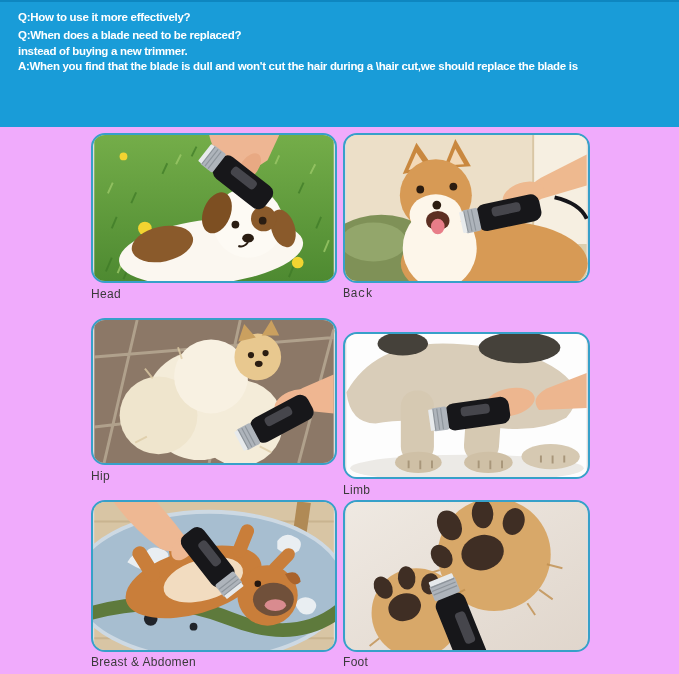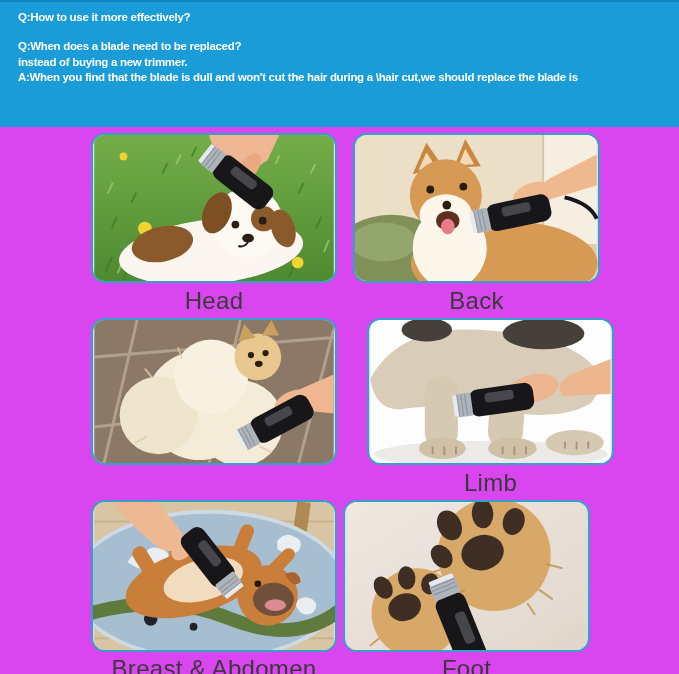--- a/index.html
+++ b/index.html
@@ -1,38 +1,38 @@
 <!DOCTYPE html>
 <html><head>
 <meta charset="utf-8">
 <style>
   * { margin:0; padding:0; box-sizing:border-box; }
   html,body { width:679px; height:674px; background:#ffffff;
               font-family:"Liberation Sans", sans-serif; }
-  .page { position:relative; width:679px; height:674px; overflow:hidden; background:#d946ef; }
+  .page { position:relative; width:679px; height:674px; overflow:hidden; background:#f0abfc; }
 
   
   .banner { position:absolute; left:0; top:0; width:679px; height:127px;
             background:#199cd8; border-top:2px solid #0e86c0;
             padding:8px 6px 0 18px; overflow:hidden; color:#ffffff; }
-  .faq-block + .faq-block { margin-top:14px; }
+  .faq-block + .faq-block { margin-top:3px; }
   .banner .line { font-size:11.5px; font-weight:700; letter-spacing:-0.3px;
                   line-height:15.4px; white-space:nowrap; color:#ffffff; }
 
   
   .figure { position:absolute; width:246px; }
   .figure.col-r { width:247px; }
   .photo { border:2px solid #37a0c9; border-radius:14px; overflow:hidden; background:#ddd; }
   .photo svg { display:block; width:100%; height:100%; }
-  .caption { text-align:center; font-size:24px; color:#3a3a3a; margin-top:4px; letter-spacing:0.3px; }
+  .caption { font-size:12px; color:#3a3a3a; margin-top:4px; letter-spacing:0.3px; }
 
   .p1 { left:91px;  top:133px; }  .p1 .photo { height:150px; }
-  .p2 { left:353px; top:133px; }  .p2 .photo { height:150px; }
+  .p2 { left:343px; top:133px;font-family:Liberation Mono, monospace; }  .p2 .photo { height:150px; }
   .p3 { left:91px;  top:318px; }  .p3 .photo { height:147px; }
-  .p4 { left:343px; top:318px;margin-left:24px; }  .p4 .photo { height:147px; }
+  .p4 { left:343px; top:332px; }  .p4 .photo { height:147px; }
   .p5 { left:91px;  top:500px; }  .p5 .photo { height:152px; }  .p5 .caption { margin-top:3px; }
   .p6 { left:343px; top:500px; }  .p6 .photo { height:152px; }  .p6 .caption { margin-top:3px; }
 </style>
 </head>
 <body>
 
 <div class="page">
 
   <div class="banner">
     <div class="faq-block">
@@ -166,20 +166,21 @@
         </g>
         <g transform="translate(192,102) rotate(-28)">
           <rect x="-32" y="-14" width="66" height="28" rx="9" fill="#17171a"></rect>
           <rect x="-16" y="-9" width="30" height="10" rx="4" fill="#46464c"></rect>
           <rect x="-46" y="-12" width="16" height="24" rx="2" fill="#aeb4bb"></rect>
           <rect x="-49" y="-11" width="5" height="22" rx="1" fill="#e7eaec"></rect>
           <path d="M-44,-11 v22 M-40,-11 v22 M-36,-11 v22" stroke="#8e959c" stroke-width="1.2"></path>
         </g>
       </svg>
     </div>
+    <figcaption class="caption">Hip</figcaption>
   </figure>
 
   <figure class="figure p4 col-r">
     <div class="photo">
       <svg viewBox="0 0 247 147">
         <rect width="247" height="147" fill="#fdfdfd"></rect>
         <ellipse cx="124" cy="138" rx="120" ry="14" fill="#eceae6"></ellipse>
         <g>
           <path d="M0,60 Q30,6 110,10 Q200,14 230,48 Q244,66 226,86 Q190,106 130,92 Q60,86 30,92 Q4,92 0,60 Z" fill="#d9cdb9"></path>
           <ellipse cx="178" cy="14" rx="42" ry="16" fill="#45413a"></ellipse>

